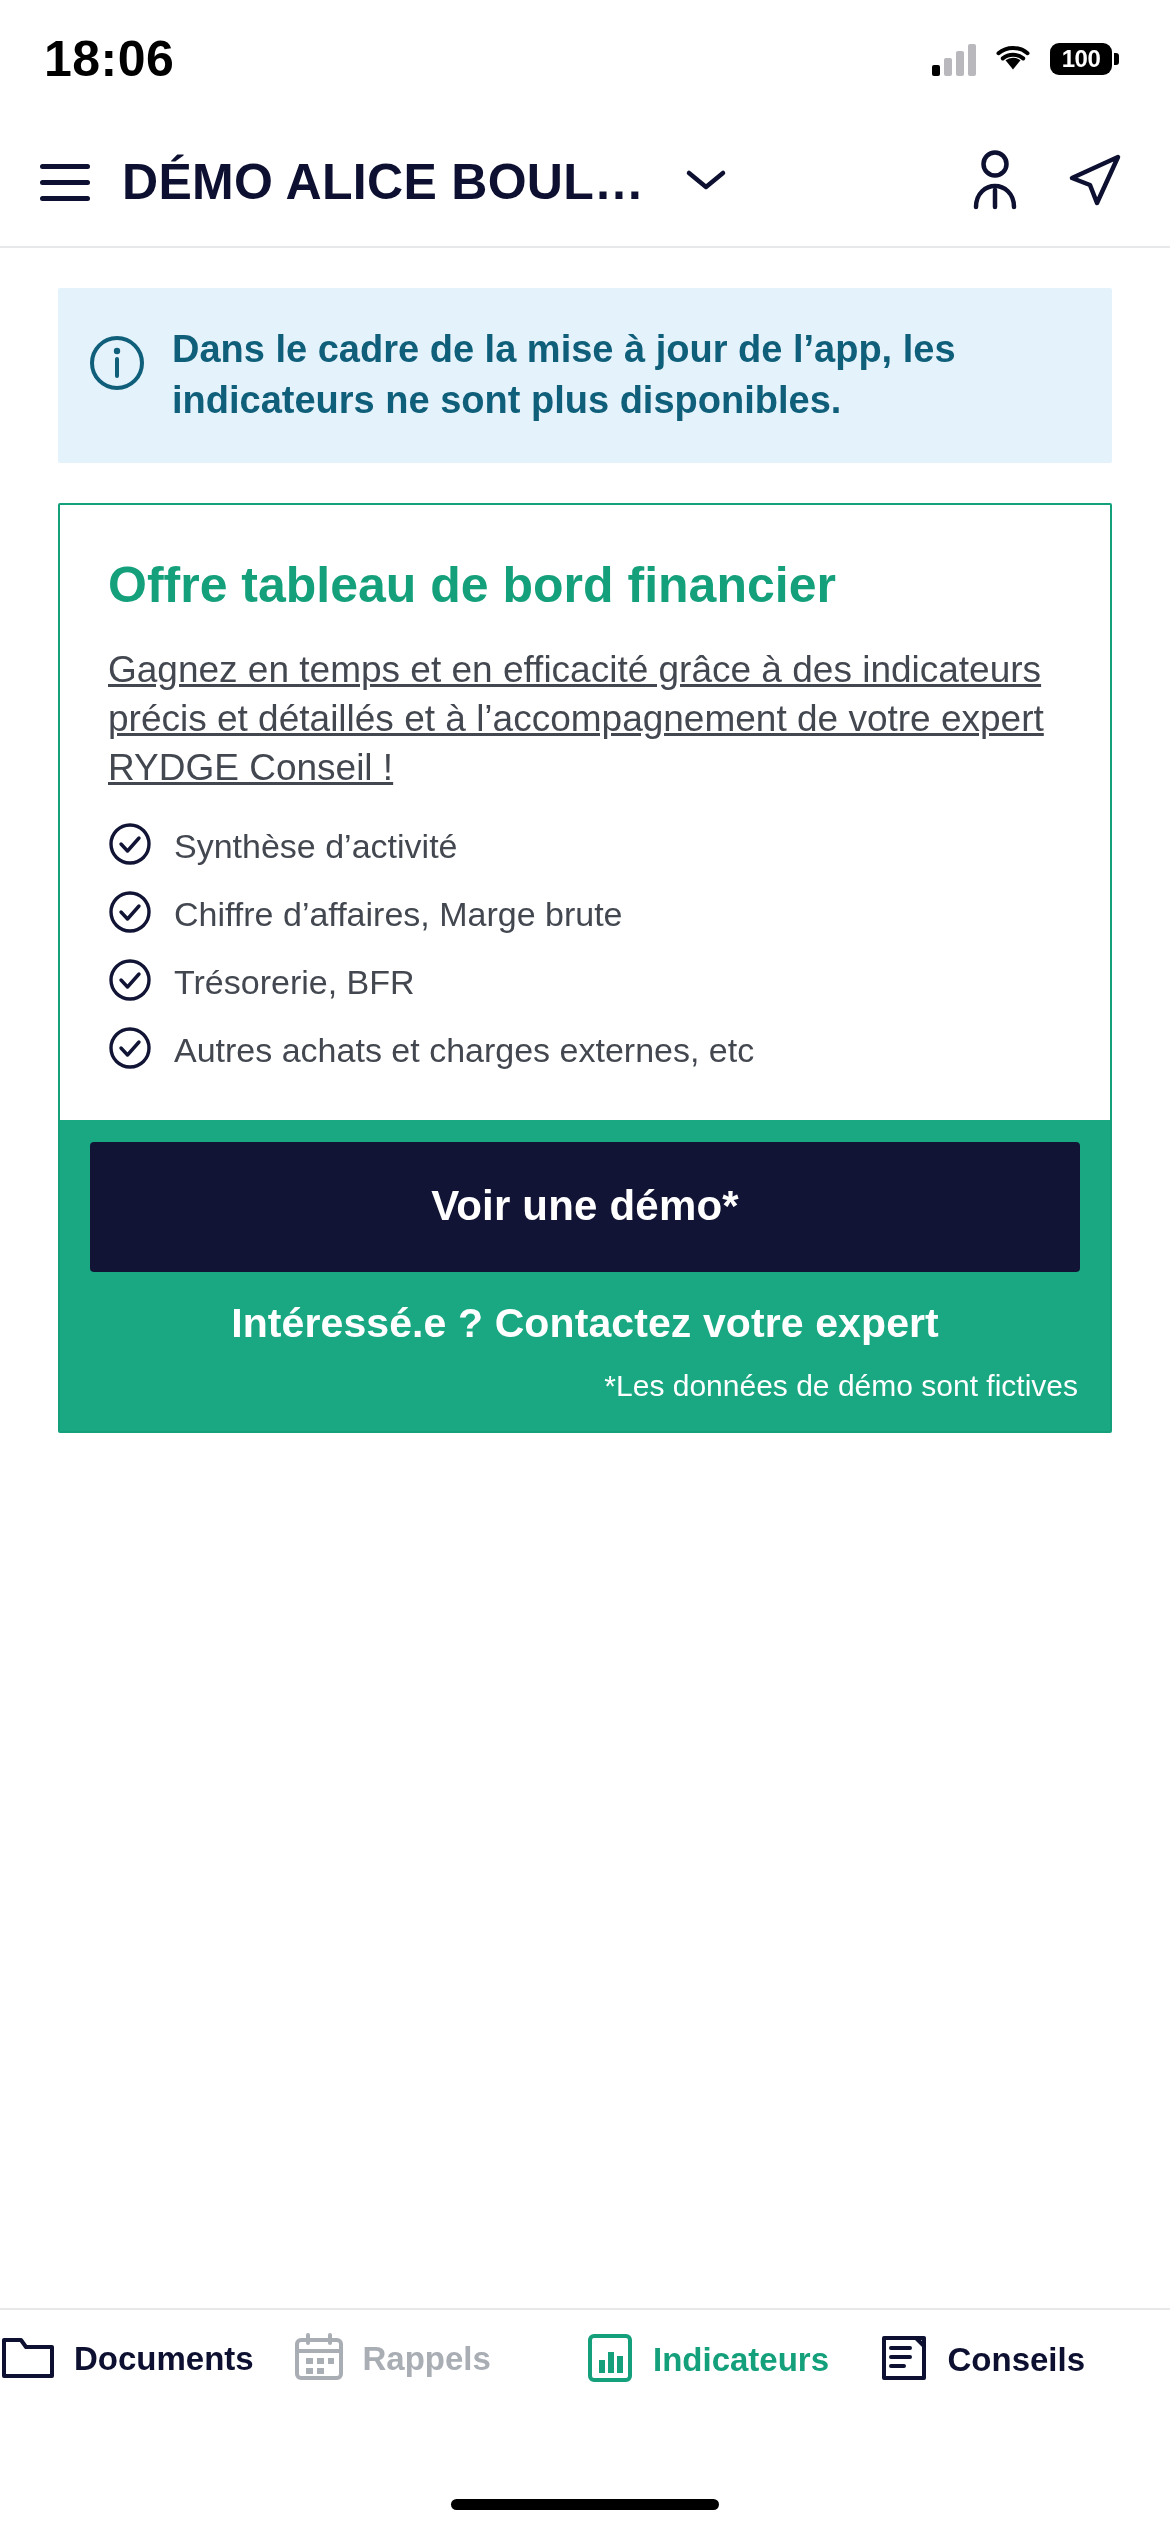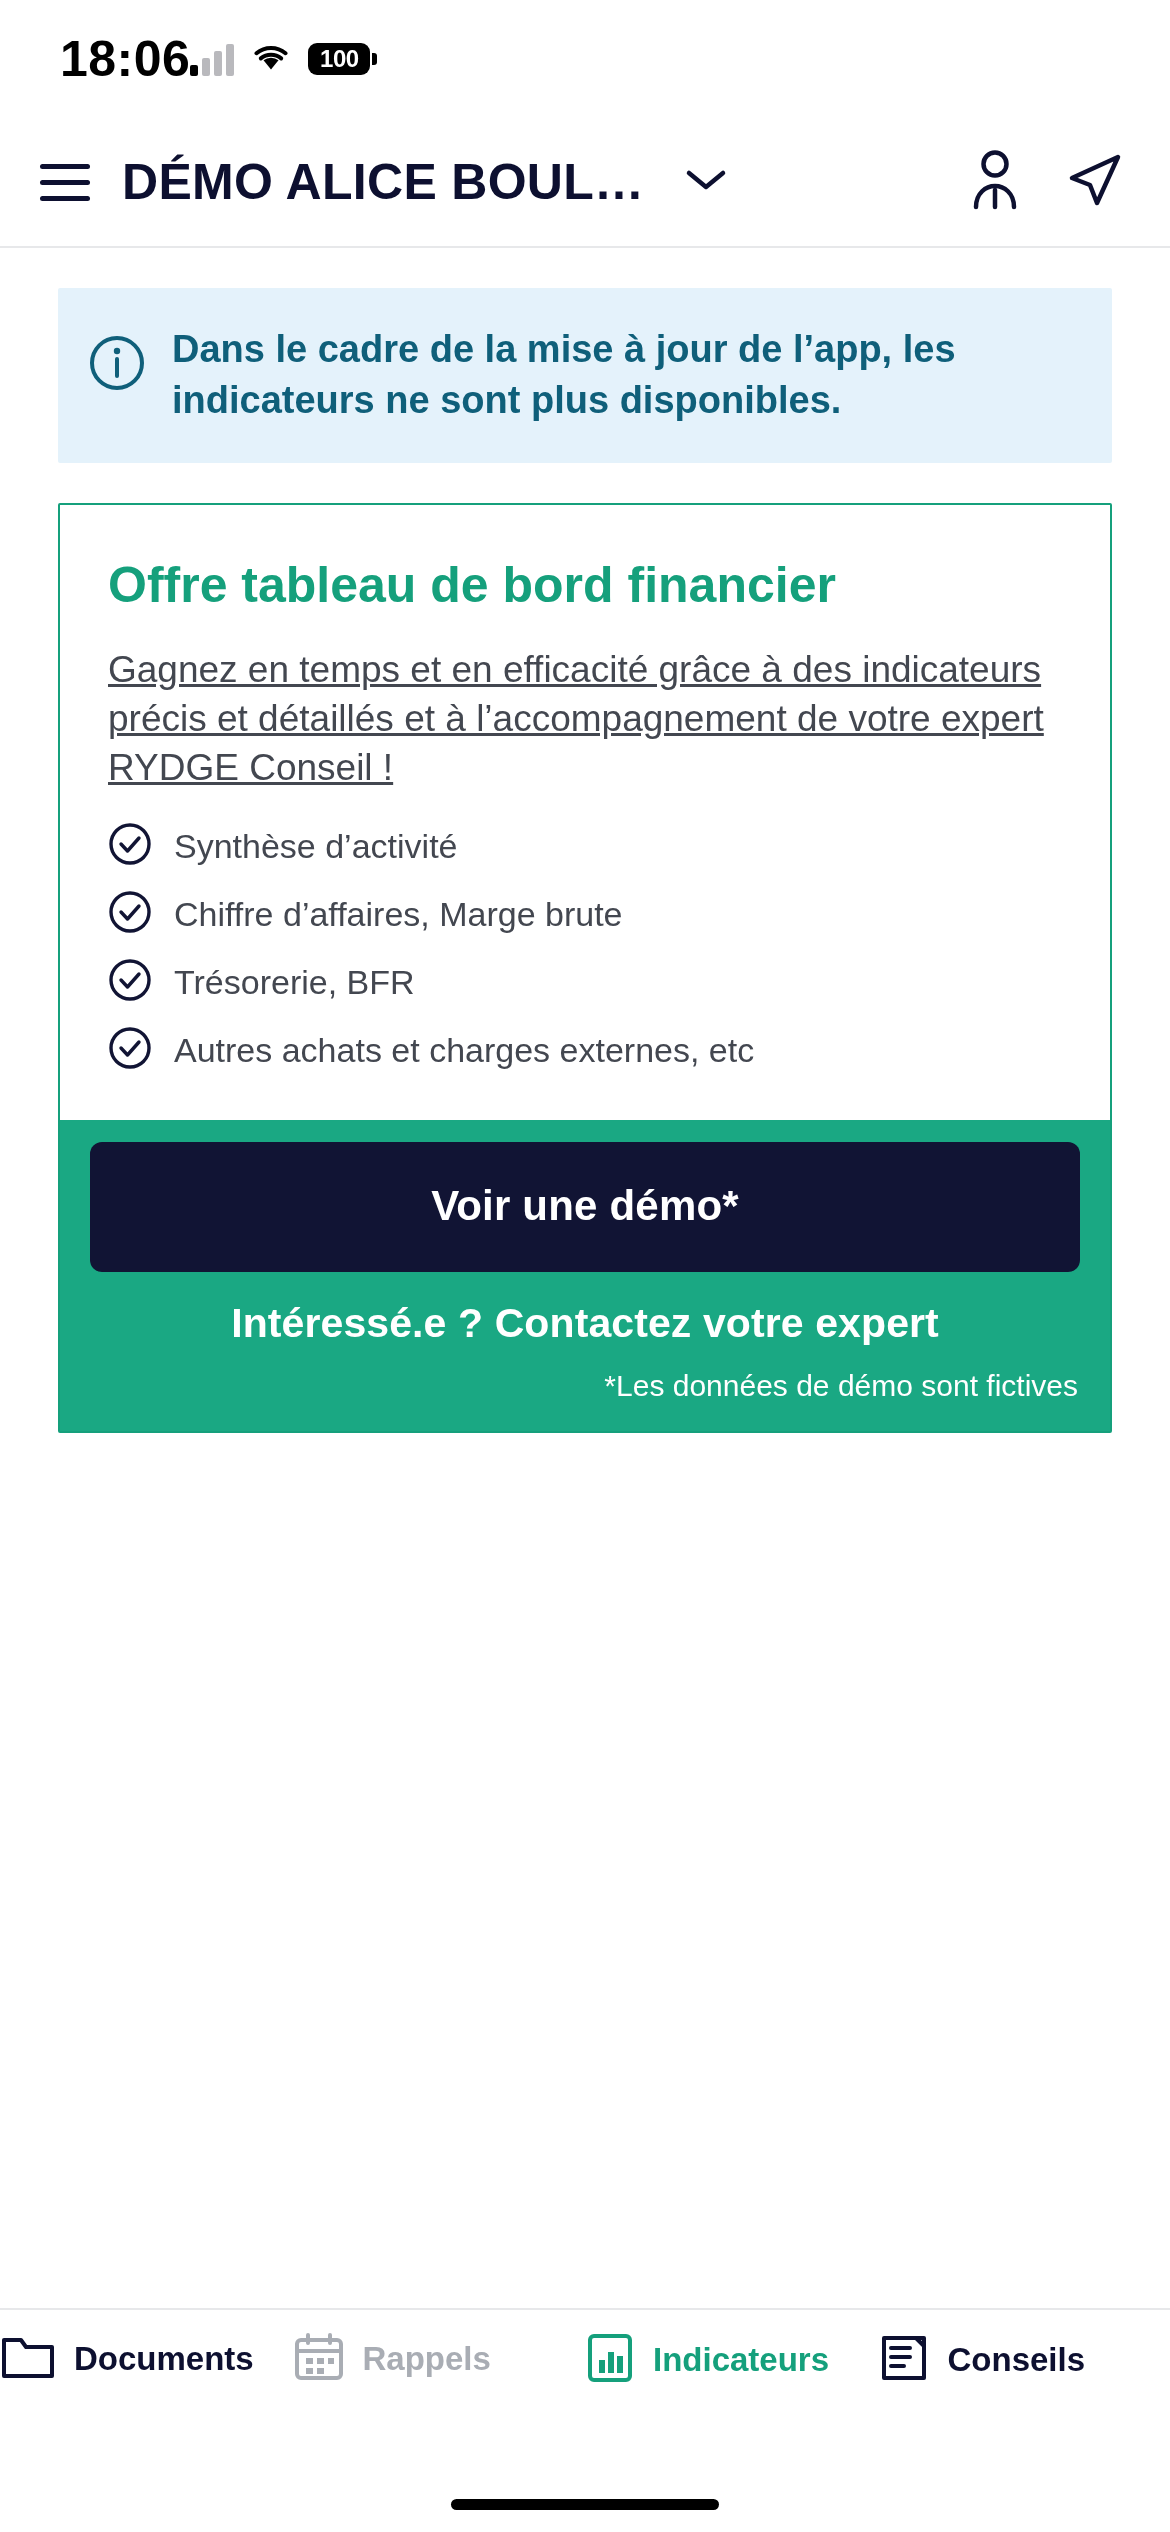--- a/index.html
+++ b/index.html
@@ -17,21 +17,22 @@
     display: flex;
     flex-direction: column;
   }
 
   
   .statusbar {
     height: 118px;
     flex: 0 0 118px;
     display: flex;
     align-items: center;
-    padding: 0 58px 0 60px;
+    justify-content: space-between;
+    padding: 0 58px 0 44px;
   }
   .status-time {
     font-size: 50px;
     font-weight: 600;
     color: #000;
     letter-spacing: 0.5px;
   }
   .status-right {
     display: flex;
     align-items: center;
@@ -164,21 +165,21 @@
   .offer-footer {
     background: #1aa883;
     padding: 22px 30px 28px 30px;
   }
   .demo-button {
     display: block;
     width: 100%;
     background: #111434;
     color: #ffffff;
     border: none;
-    border-radius: 12px;
+    border-radius: 4px;
     font-family: "Liberation Sans", sans-serif;
     font-size: 42px;
     font-weight: 700;
     padding: 40px 0 42px 0;
     letter-spacing: 0.2px;
   }
   .contact-line {
     text-align: center;
     color: #ffffff;
     font-size: 41px;

